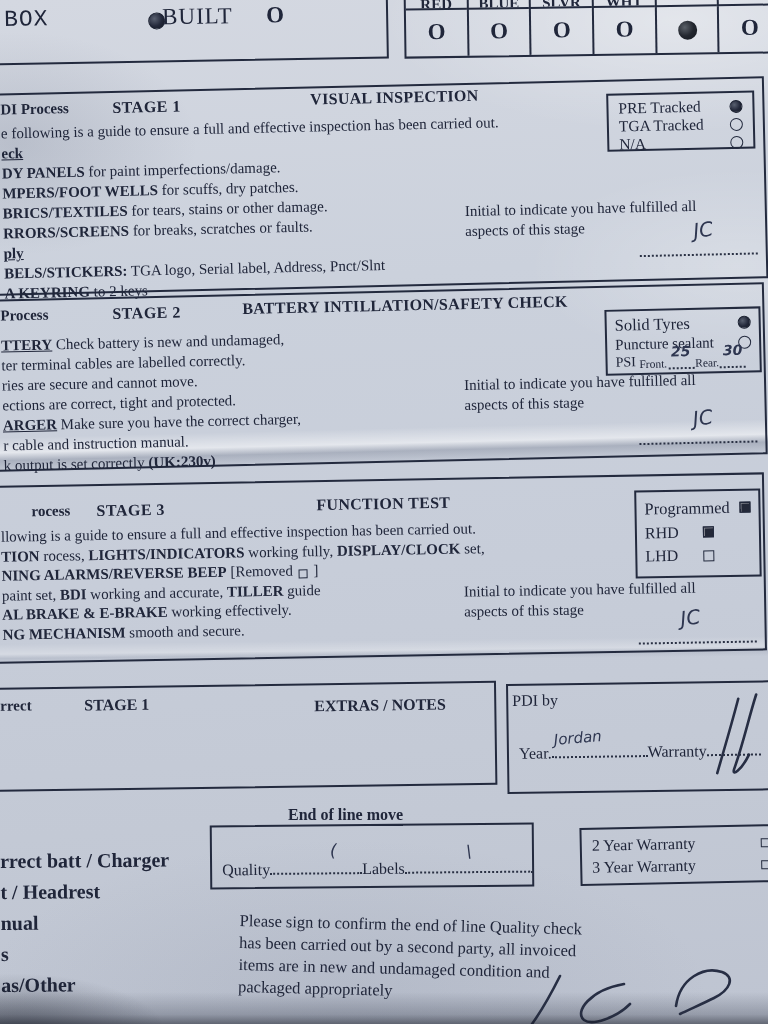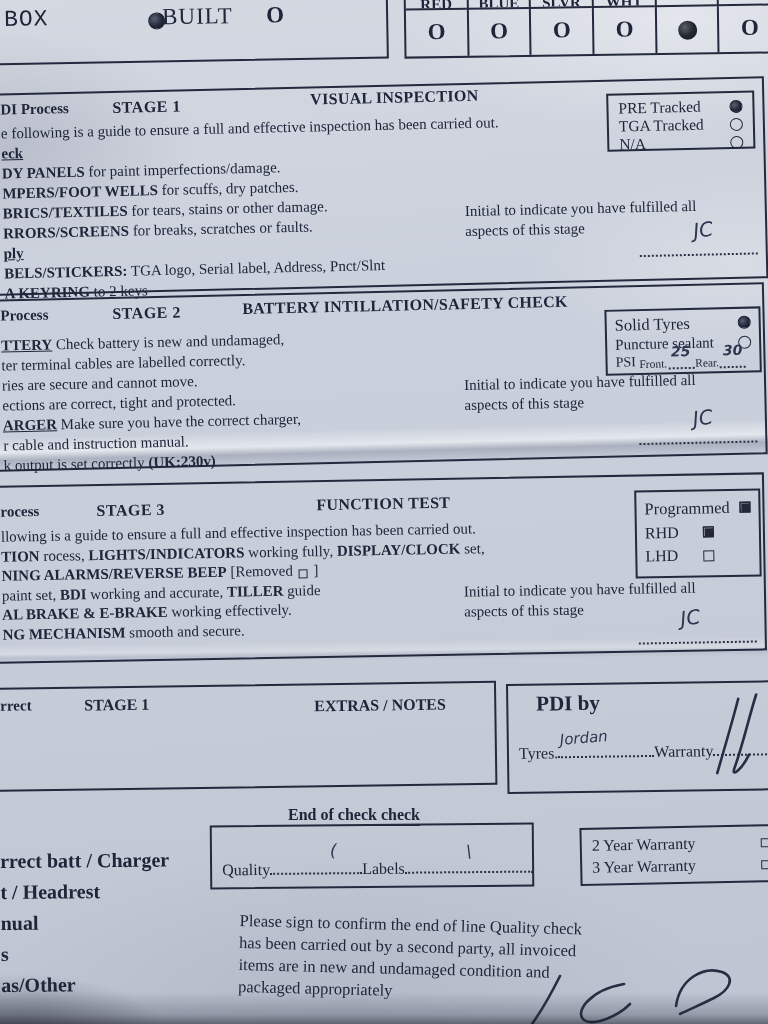--- a/index.html
+++ b/index.html
@@ -75,38 +75,38 @@
   #s2 .bodyl{top:34px;}
   #s2 .init{top:84px;}
   #s2 .initials{left:706px;top:120px;}
   #s2 .dotline{left:652px;top:154px;width:118px;}
   .psi-row{display:flex;align-items:flex-end;font-size:14px;white-space:nowrap;}
   .psi-sub{font-size:11.5px;}
   .psi-dots{width:26px;border-bottom:2px dotted #2a3144;height:10px;position:relative;margin:0 1px;}
   .psi-dots .hand{position:absolute;top:-14px;left:3px;font-size:14px;font-weight:bold;}
 
   #s3{top:486px;height:178px;transform:rotate(-1deg);}
-  #s3 .hproc{top:16px;} #s3 .hstage{left:112px;top:16px;}
+  #s3 .hproc{top:16px;margin-left:31px;} #s3 .hstage{left:112px;top:16px;}
   #s3 .htitle{left:332px;top:14px;}
   #s3opts{left:650px;top:14px;width:126px;height:88px;padding:6px 8px;}
   #s3opts .opt-row{margin-bottom:4px;}
   #s3opts .opt-row:first-child .lab{font-size:16.5px;}
   #s3opts .opt-row:not(:first-child) .lab{width:58px;font-size:16px;}
   #s3opts .opt-row:not(:first-child){justify-content:flex-start;}
   #s3 .bodyl{top:40px;} #s3 .line{line-height:19.5px;}
   #s3 .init{top:102px;}
   #s3 .initials{left:694px;top:130px;}
   #s3 .dotline{left:652px;top:164px;width:118px;}
 
   #s4L{left:-18px;top:688px;width:514px;height:104px;transform:rotate(-.8deg);transform-origin:0 0;position:absolute;}
   #s4L .hproc{position:absolute;left:16px;top:8px;font-weight:bold;font-size:15px;}
   #s4L .hstage{position:absolute;left:100px;top:8px;font-weight:bold;font-size:16px;}
   #s4L .htitle{position:absolute;left:330px;top:12px;font-weight:bold;font-size:16px;}
   #s4R{left:506px;top:684px;width:278px;height:110px;transform:rotate(-.8deg);transform-origin:0 0;position:absolute;}
-  #pdiby{position:absolute;left:28px;top:6px;font-weight:bold;font-size:21px;}
+  #pdiby{position:absolute;left:4px;top:6px;font-weight:normal;font-size:16px;}
   #nameline{position:absolute;left:10px;top:58px;font-size:16px;white-space:nowrap;}
   #nameline .dots{vertical-align:baseline;}
   #hand-name{position:absolute;top:-14px;left:2px;font-size:15px;transform:rotate(-4deg);white-space:nowrap;}
   #sig-pdi{position:absolute;left:192px;top:10px;}
 
   
   #eolTitle{position:absolute;left:288px;top:806px;font-weight:bold;font-size:16px;z-index:2;
       border-bottom:1.5px solid #232a3e;padding-bottom:1px;}
   #eolBox{left:210px;top:824px;width:324px;height:64px;transform:rotate(-.5deg);}
   #eolInner{position:absolute;left:10px;bottom:8px;font-size:16px;white-space:nowrap;}
@@ -260,29 +260,29 @@
 </div>
 
 <div id="s4L" class="box">
   <span class="hproc">rrect</span>
   <span class="hstage">STAGE 1</span>
   <span class="htitle">EXTRAS / NOTES</span>
 </div>
 <div id="s4R" class="box">
   <span id="pdiby">PDI by</span>
   <div id="nameline">
-    <span>Tyres.</span><span class="dots" style="width:96px;"><span id="hand-name" class="hand">Jordan</span></span><span>Warranty</span><span class="dots" style="width:54px;"></span>
+    <span>Year.</span><span class="dots" style="width:96px;"><span id="hand-name" class="hand">Jordan</span></span><span>Warranty</span><span class="dots" style="width:54px;"></span>
   </div>
   <svg id="sig-pdi" class="sig-svg" width="90" height="86">
     <path d="M38 6 C32 28 24 54 16 80"></path>
     <path d="M56 2 C48 26 42 52 33 76 C30 84 40 78 48 62"></path>
   </svg>
 </div>
 
-<span id="eolTitle">End of check check</span>
+<span id="eolTitle">End of line move</span>
 <div id="eolBox" class="box">
   <div id="eolInner">
     <span>Quality</span><span class="dots" style="width:92px;"></span><span>Labels</span><span class="dots" style="width:128px;"></span>
   </div>
   <span id="pallets-mark" class="hand">(</span>
   <span id="labels-mark" class="hand">\</span>
 </div>
 <div id="warrBox" class="box">
     <div class="opt-row">
       <span class="lab">2 Year Warranty</span>

